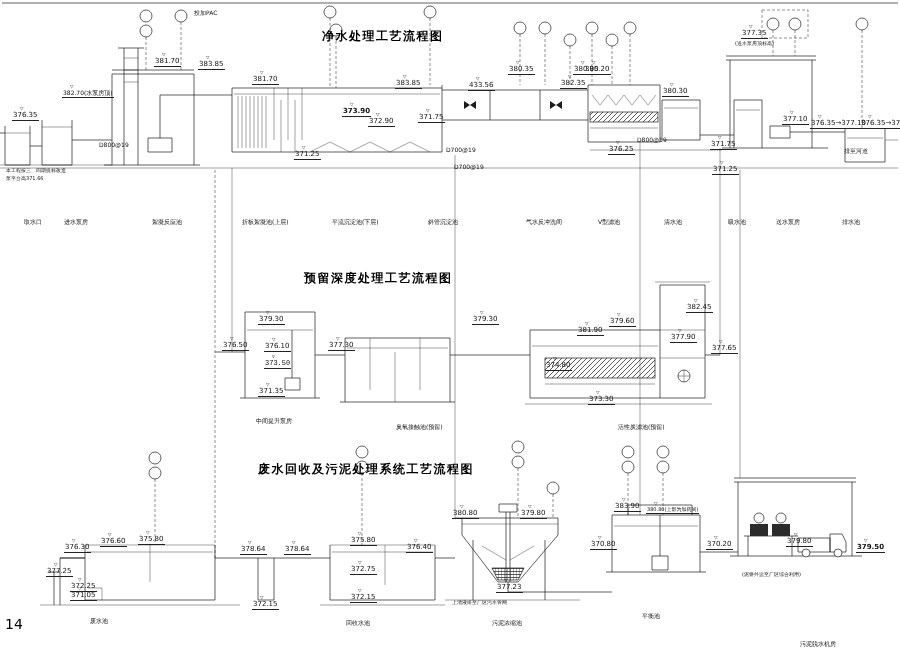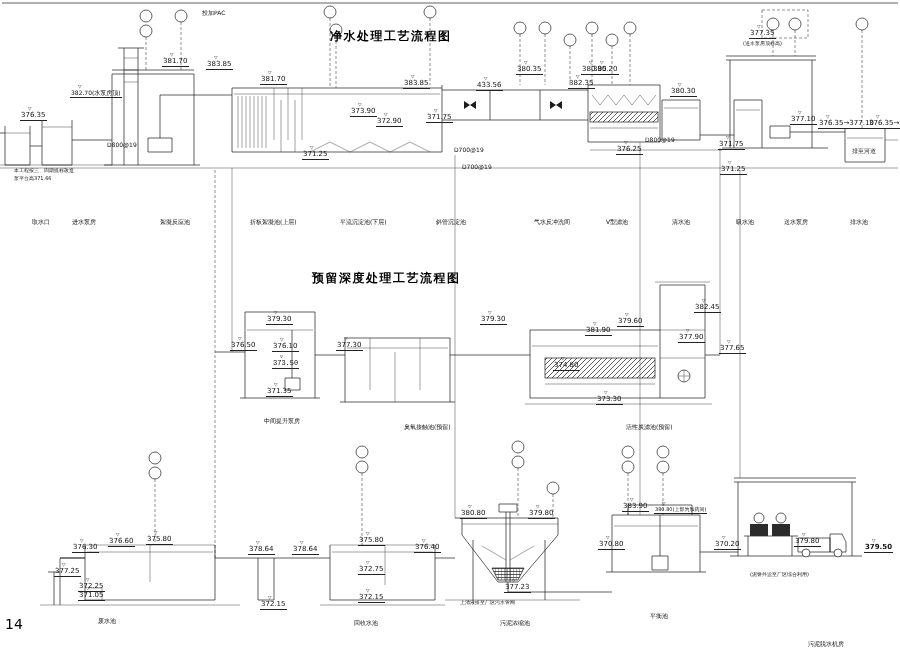--- a/index.html
+++ b/index.html
@@ -1,19 +1,19 @@
 <!DOCTYPE html>
 <html><head>
 <meta charset="utf-8">
 <style>
   *{margin:0;padding:0;box-sizing:border-box}
   body{background:#d9d9d9;font-family:"DejaVu Sans","Liberation Sans",sans-serif}
   #canvas{position:relative;width:900px;height:650px;background:#ffffff;overflow:hidden;margin:0 auto}
   #linework{position:absolute;left:0;top:0}
-  #labels{position:absolute;left:12px;top:0;width:800px;height:650px;pointer-events:none}
+  #labels{position:absolute;left:4px;top:0;width:800px;height:650px;pointer-events:none}
   .lbl{position:absolute;white-space:nowrap;font-size:7px;line-height:1;color:#111}
   .lbl.title{font-size:12px;font-weight:bold;letter-spacing:1.5px;color:#000}
   .lbl.elev{border-bottom:0.5px solid #222;padding:0 1px 1px 1px}
   .lbl.elev::before{content:"▽";position:absolute;top:-5px;left:8px;font-size:4.5px;color:#222}
   #sheet-num{position:absolute;left:5px;top:616px;font-size:14px;font-weight:normal;color:#000}
   svg line,svg path,svg polyline,svg circle,svg rect,svg polygon{stroke:#1c1c1c;stroke-width:0.7;fill:none}
   svg .thin{stroke-width:0.45;stroke:#333}
   svg .dash{stroke-dasharray:3 2;stroke-width:0.5;stroke:#222}
 </style>
 </head>
@@ -156,33 +156,34 @@
       <circle cx="781" cy="518" r="5"></circle>
       <path d="M798,538 H830 V552 H798 Z M830,534 H842 L846,542 V552 H830 Z"></path>
       <circle cx="806" cy="553" r="4" style="fill:#fff"></circle>
       <circle cx="838" cy="553" r="4" style="fill:#fff"></circle>
     </g>
   </svg>
 
   <div id="labels">
       <div class="lbl title" style="left: 318px; top: 30px;">净水处理工艺流程图</div>
       <div class="lbl title" style="left: 300px; top: 272px;">预留深度处理工艺流程图</div>
+      <div class="lbl title" style="left: 254px; top: 463px;">废水回收及污泥处理系统工艺流程图</div>
       <div class="lbl elev" style="left: 8px; top: 112px;">376.35</div>
       <div class="lbl elev" style="left: 58px; top: 90px; font-size: 6px;">382.70(水泵房顶)</div>
       <div class="lbl elev" style="left: 150px; top: 58px;">381.70</div>
       <div class="lbl elev" style="left: 194px; top: 61px;">383.85</div>
       <div class="lbl" style="left: 190px; top: 10px; font-size: 6px;">投加PAC</div>
       <div class="lbl elev" style="left: 248px; top: 76px;">381.70</div>
       <div class="lbl elev" style="left: 391px; top: 80px;">383.85</div>
       <div class="lbl elev" style="left: 464px; top: 82px;">433.56</div>
       <div class="lbl elev" style="left: 504px; top: 66px;">380.35</div>
       <div class="lbl elev" style="left: 530px; top: 66px; margin-left: 39px;">380.95</div>
       <div class="lbl elev" style="left: 556px; top: 80px;">382.35</div>
       <div class="lbl elev" style="left: 580px; top: 66px;">380.20</div>
-      <div class="lbl elev" style="left: 338px; top: 108px;">373.90</div>
+      <div class="lbl elev" style="left: 338px; top: 108px; font-weight: bold;">373.90</div>
       <div class="lbl elev" style="left: 364px; top: 118px;">372.90</div>
       <div class="lbl elev" style="left: 290px; top: 151px;">371.25</div>
       <div class="lbl elev" style="left: 414px; top: 114px;">371.75</div>
       <div class="lbl" style="left: 442px; top: 147px; font-size: 6px;">D700@19</div>
       <div class="lbl" style="left: 450px; top: 164px; font-size: 6px;">D700@19</div>
       <div class="lbl" style="left: 95px; top: 142px; font-size: 6px;">D800@19</div>
       <div class="lbl elev" style="left: 604px; top: 146px;">376.25</div>
       <div class="lbl" style="left: 633px; top: 137px; font-size: 6px;">D800@19</div>
       <div class="lbl elev" style="left: 658px; top: 88px;">380.30</div>
       <div class="lbl elev" style="left: 706px; top: 141px;">371.75</div>

